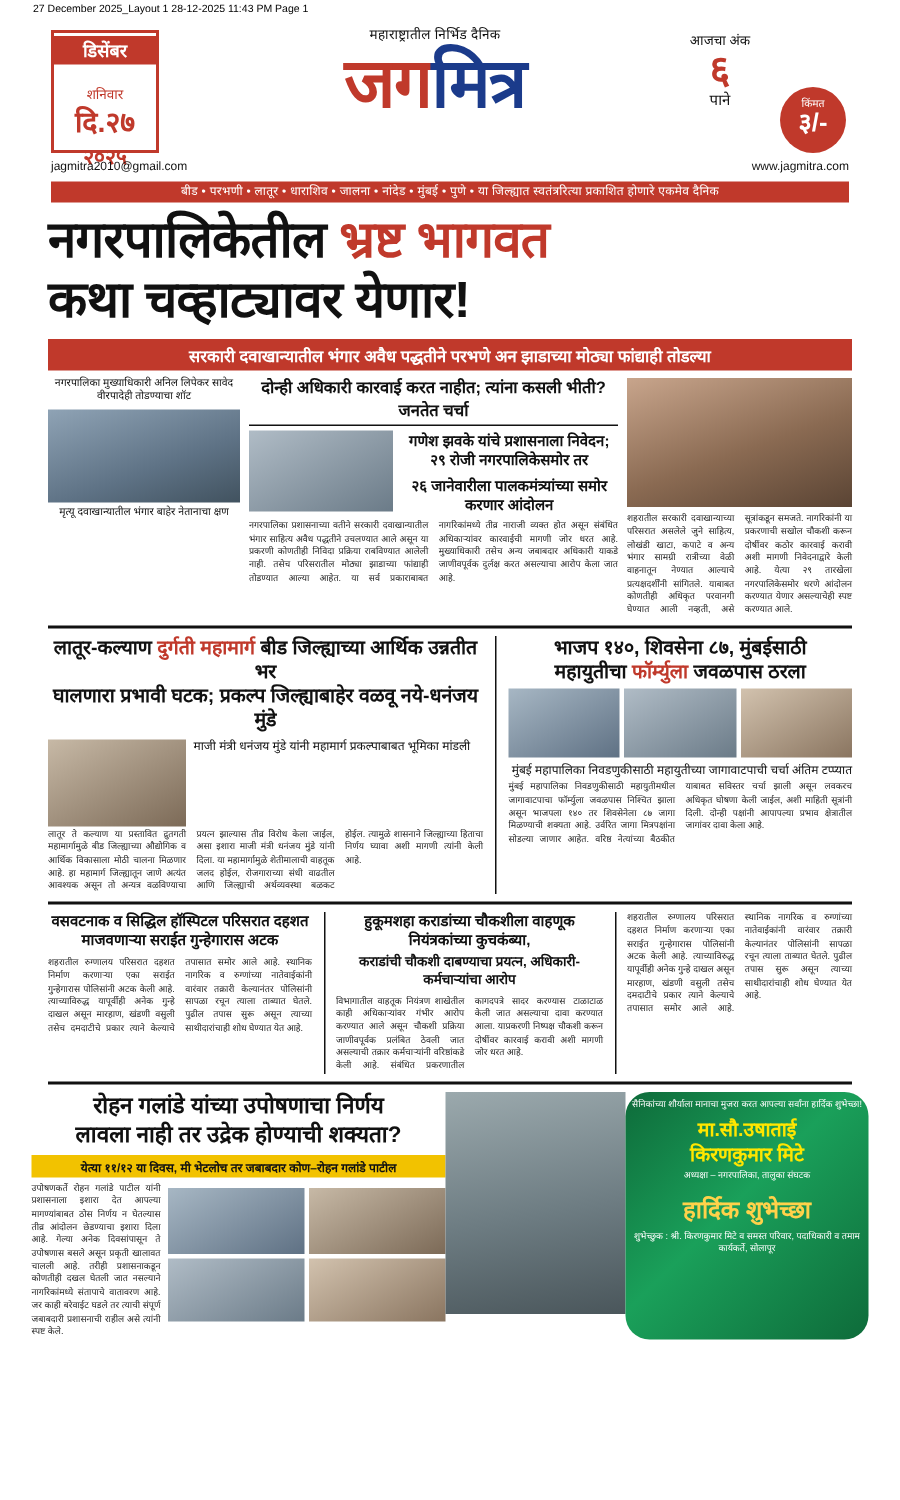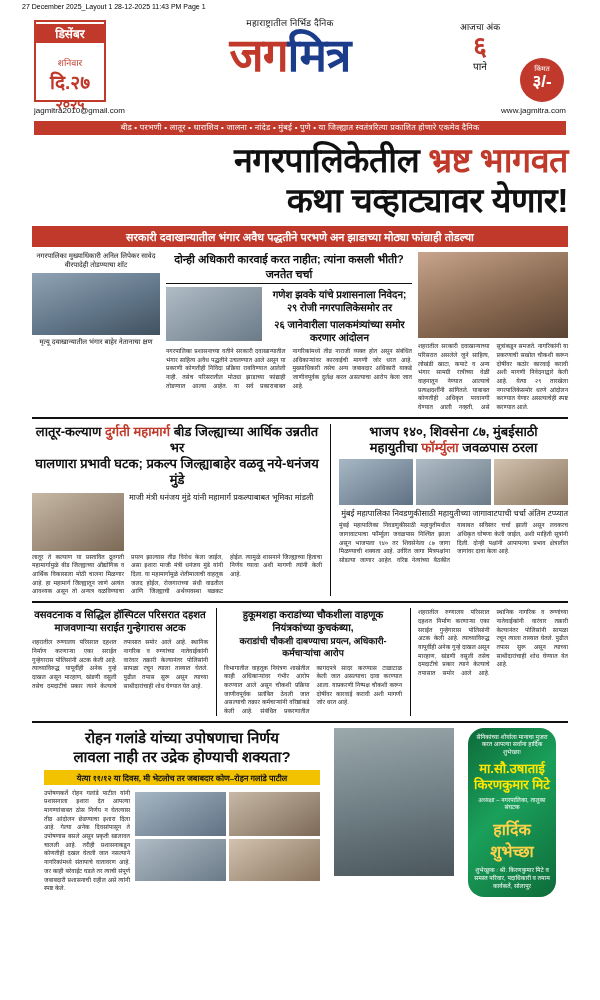--- a/index.html
+++ b/index.html
@@ -62,21 +62,21 @@
 
   .cities {
     margin:3px 22px 0 22px; height:14px; background:#c0392b; color:#fff;
     font-size:8px; text-align:center; line-height:14px; letter-spacing:0.2px;
   }
 
   
   .headline-block { margin:5px 20px 0 20px; }
   .headline {
     font-size:34px; font-weight:bold; color:#c0392b; line-height:1.18;
-    text-align:right; letter-spacing:-0.5px;
+    text-align:left; letter-spacing:-0.5px;
   }
   .headline .blk { color:#111; }
   .sub-red {
     margin:6px 20px 0 20px; background:#c0392b; color:#fff; font-size:11px;
     text-align:center; padding:3px 0; font-weight:bold;
   }
 
   
   .lead { display:flex; margin:5px 20px 0 20px; gap:6px; }
   .lead-left { width:128px; }
@@ -121,21 +121,21 @@
   .story-sub { font-size:8px; text-align:center; margin-top:2px; color:#111; }
 
   
   .band3 { display:flex; margin:0 20px; gap:8px; }
   .band3 .c1 { width:176px; }
   .band3 .c2 { width:186px; border-left:1px solid #111; padding-left:7px; }
   .band3 .c3 { flex:1; border-left:1px solid #111; padding-left:7px; }
   .hl-small { font-size:10px; font-weight:bold; text-align:center; line-height:1.3; color:#111; }
 
   
-  .bottom { display:flex; margin:0 32px; gap:14px;justify-content:space-between; }
+  .bottom { display:flex; margin:0 9px; gap:0;justify-content:space-between; }
   .bot-left { width:276px; }
   .bot-mid { width:120px; }
   .bot-right { flex:1; }
   .bot-head { font-size:15px; font-weight:bold; text-align:center; color:#111; line-height:1.3; }
   .yellow-bar {
     background:#f2c200; color:#111; font-size:8px; font-weight:bold;
     text-align:center; padding:2px 0; margin-top:3px;
   }
 
   .ad {

